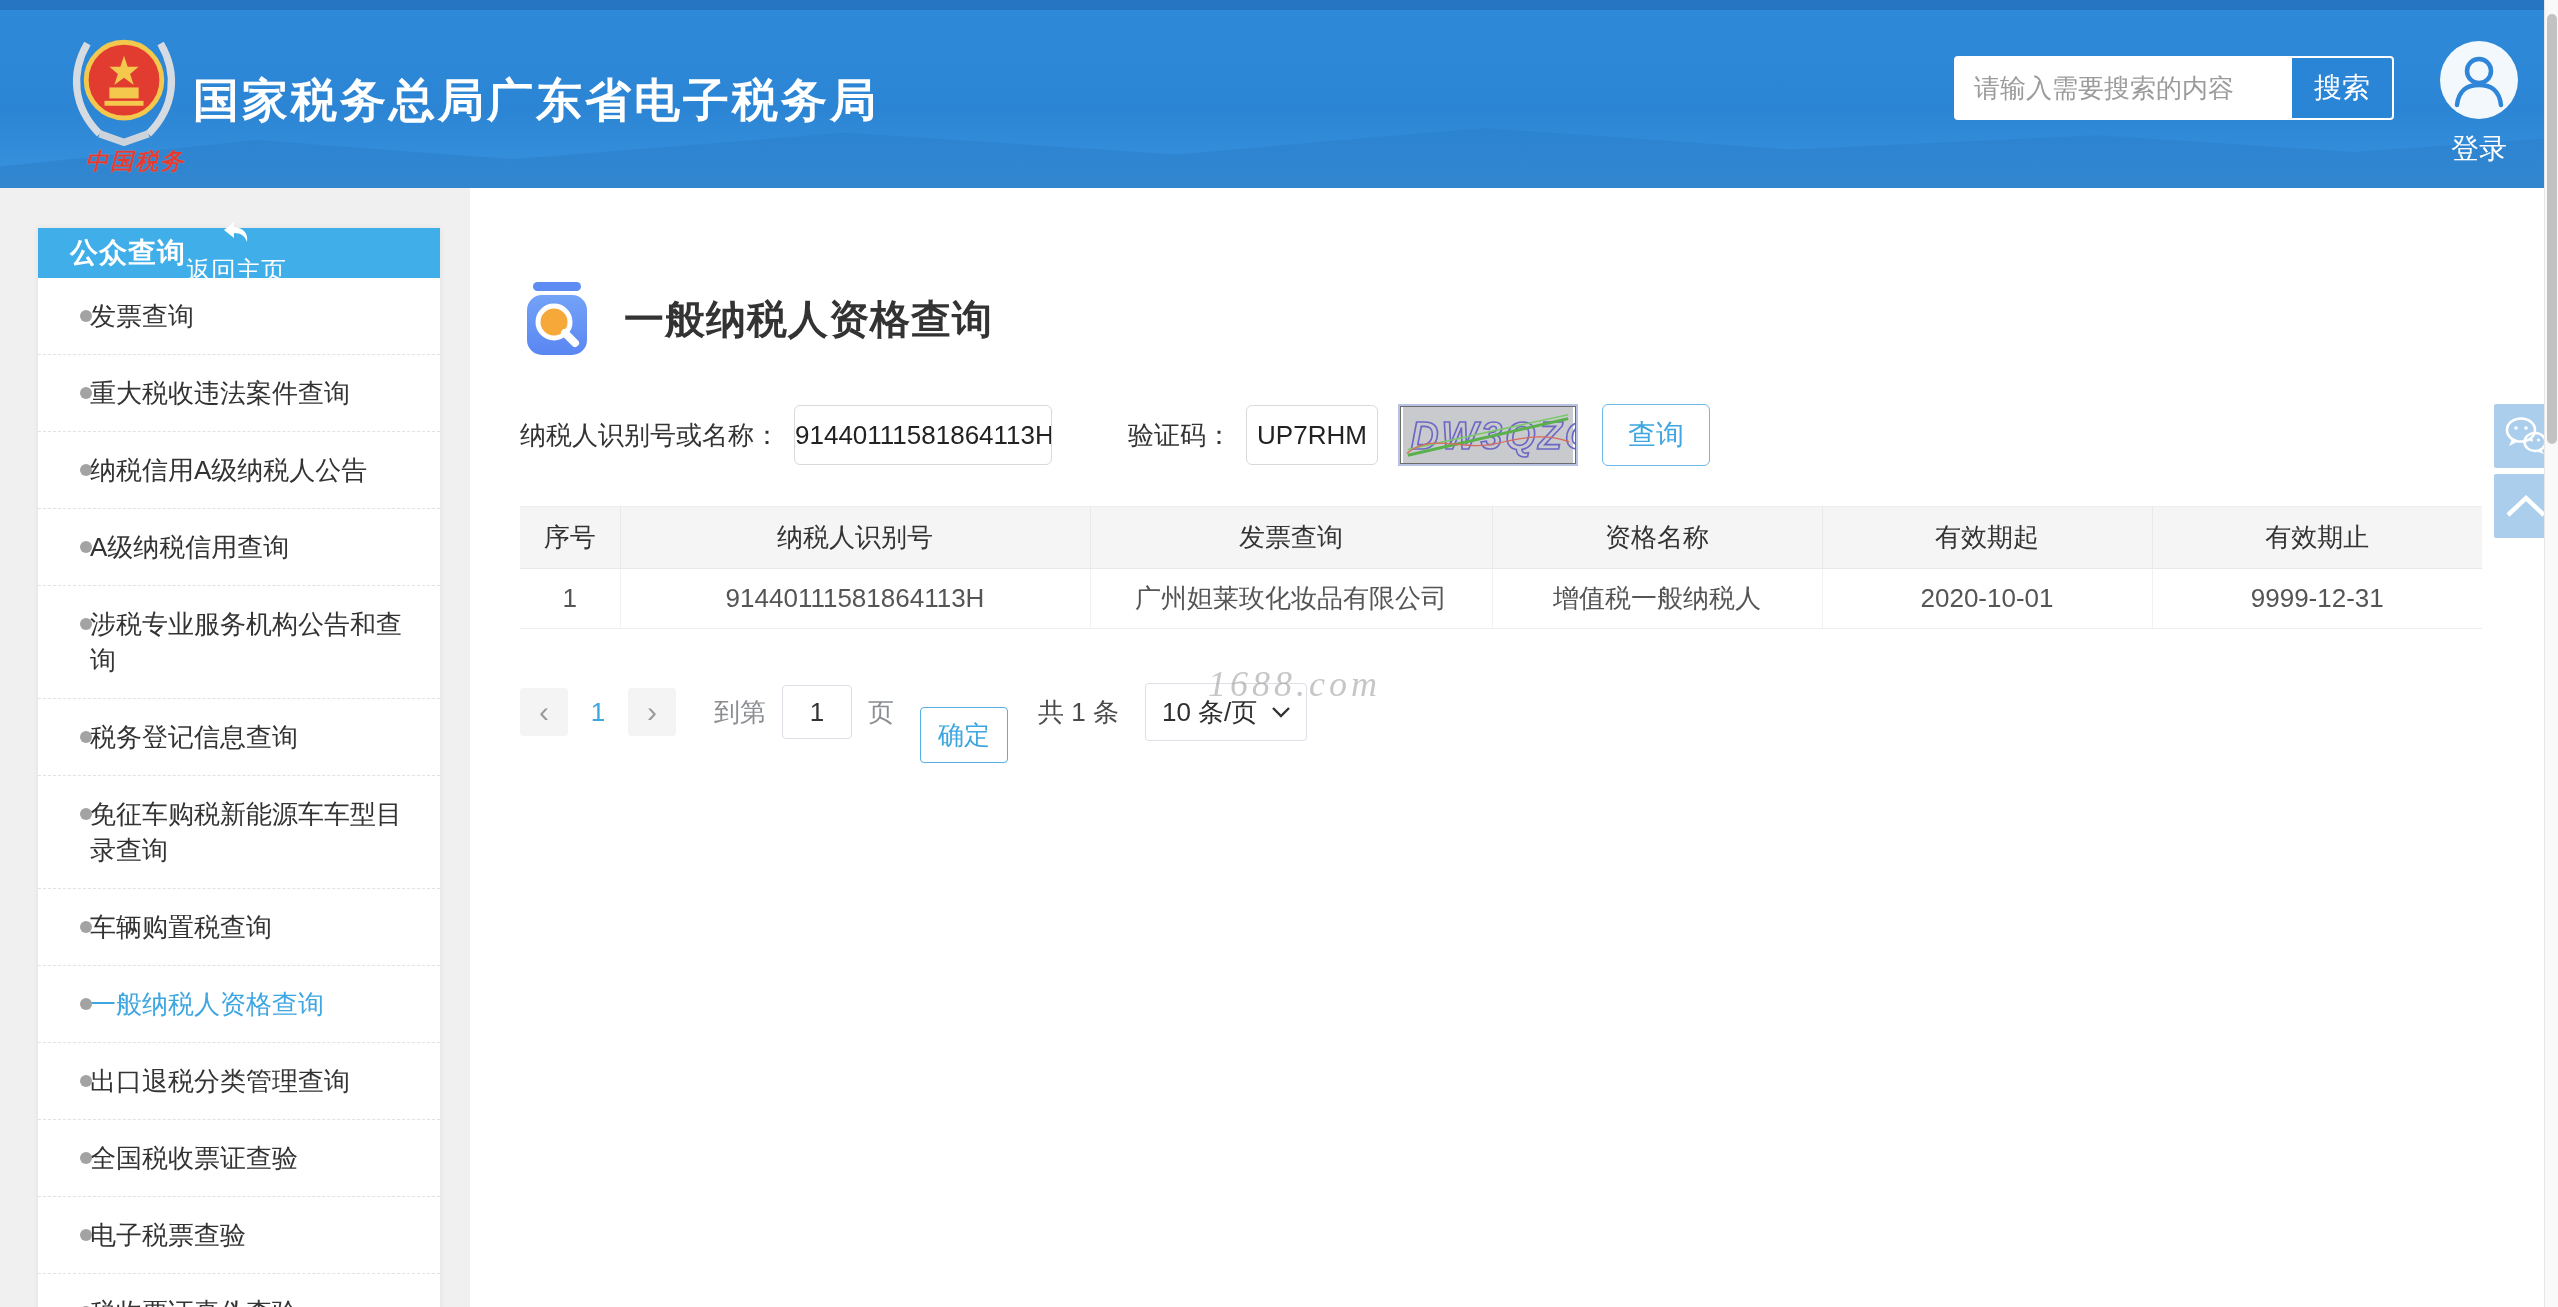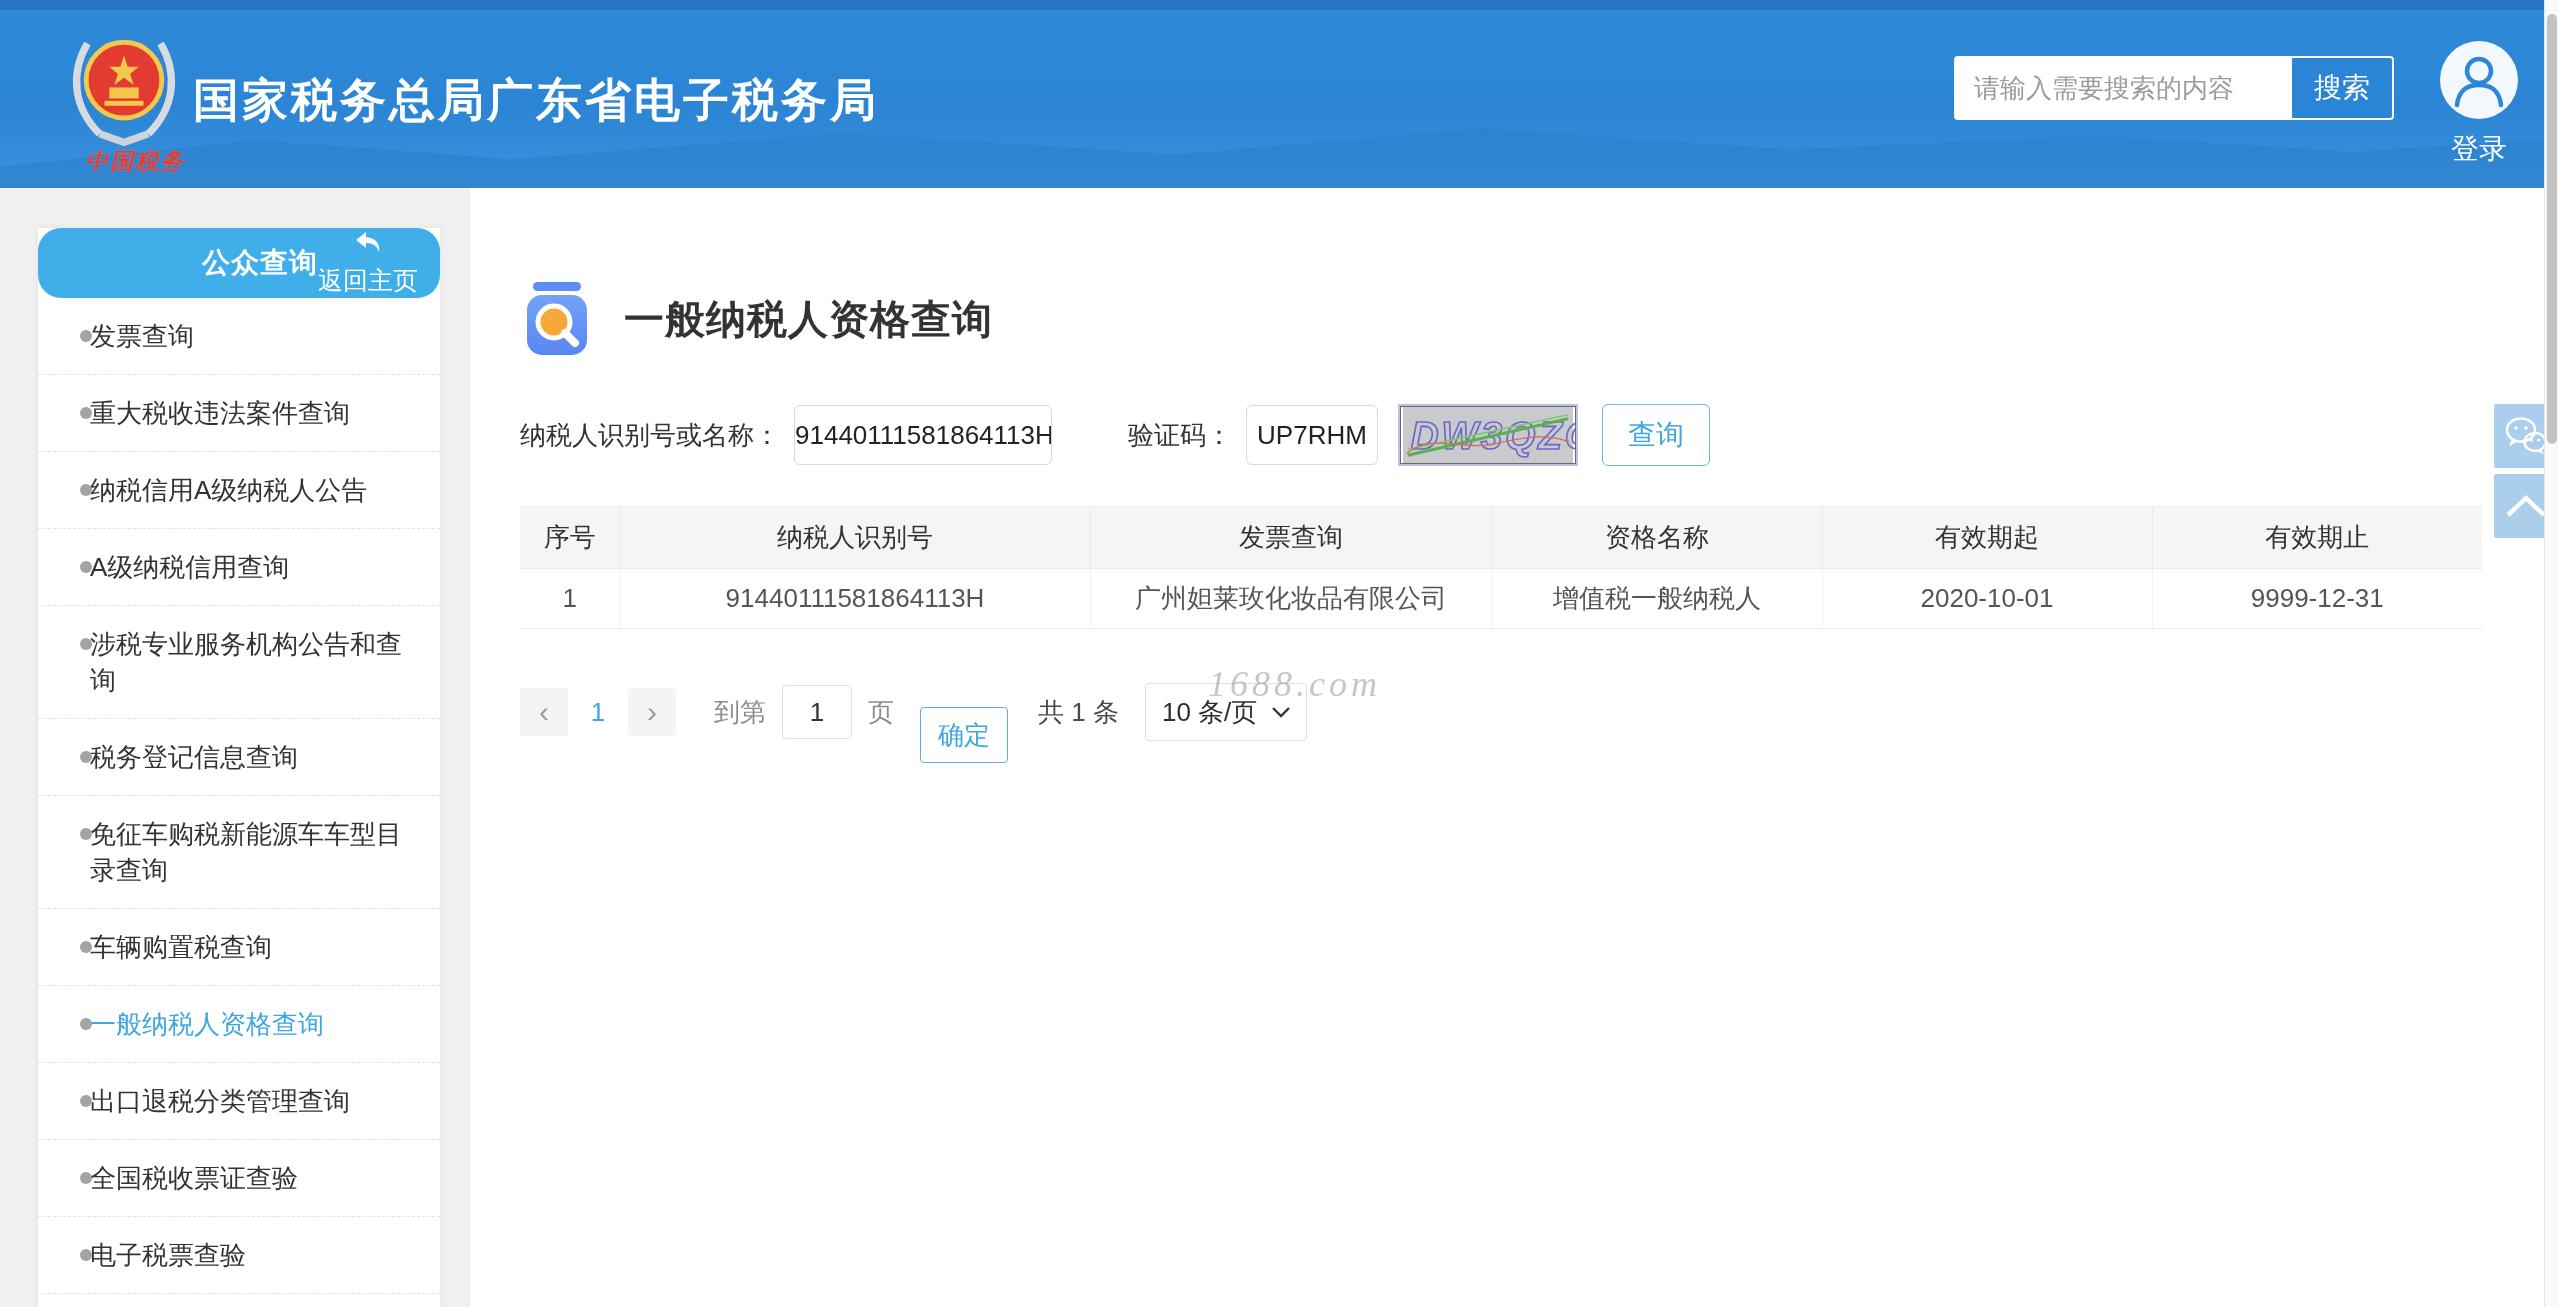--- a/index.html
+++ b/index.html
@@ -25,22 +25,22 @@
     border:2px solid #ffffff; border-radius:0 4px 4px 0; cursor:pointer; font-family:inherit; }
   .login-box { position:absolute; left:2437px; top:30px; width:84px; text-align:center; cursor:pointer; }
   .login-label { color:#ffffff; font-size:28px; margin-top:6px; }
 
   
   .below-left-bg { position:absolute; left:0; top:188px; width:470px; height:1119px; background:#f0f0f0; }
 
   
   .sidebar { position:absolute; left:38px; top:228px; width:402px; background:#ffffff;
     box-shadow:0 0 6px rgba(0,0,0,.07); }
-  .side-head { height:70px; background:#3faee9; display:flex; align-items:center;
-    justify-content:flex-end; padding:0 22px 0 32px;border-radius:23px; }
+  .side-head { height:50px; background:#3faee9; display:flex; align-items:center;
+    justify-content:flex-start; padding:0 22px 0 32px; }
   .side-head-title { color:#fff; font-size:28px; font-weight:bold; letter-spacing:1px; }
   .back-home { display:flex; align-items:center; gap:10px; color:#fff; font-size:25px; cursor:pointer; text-decoration:none;flex-direction:column; }
   .side-menu { list-style:none; }
   .side-menu li { position:relative; padding:20px 26px 20px 52px; font-size:26px; color:#333;
     line-height:36px; cursor:pointer; }
   .side-menu li + li { border-top:1px dashed #e2e2e2; }
   .side-menu li::before { content:""; position:absolute; left:42px; top:32px; width:12px; height:12px;
     border-radius:50%; background:#a3a3a3; }
   .side-menu li.active { color:#3ea6e0; }
 

